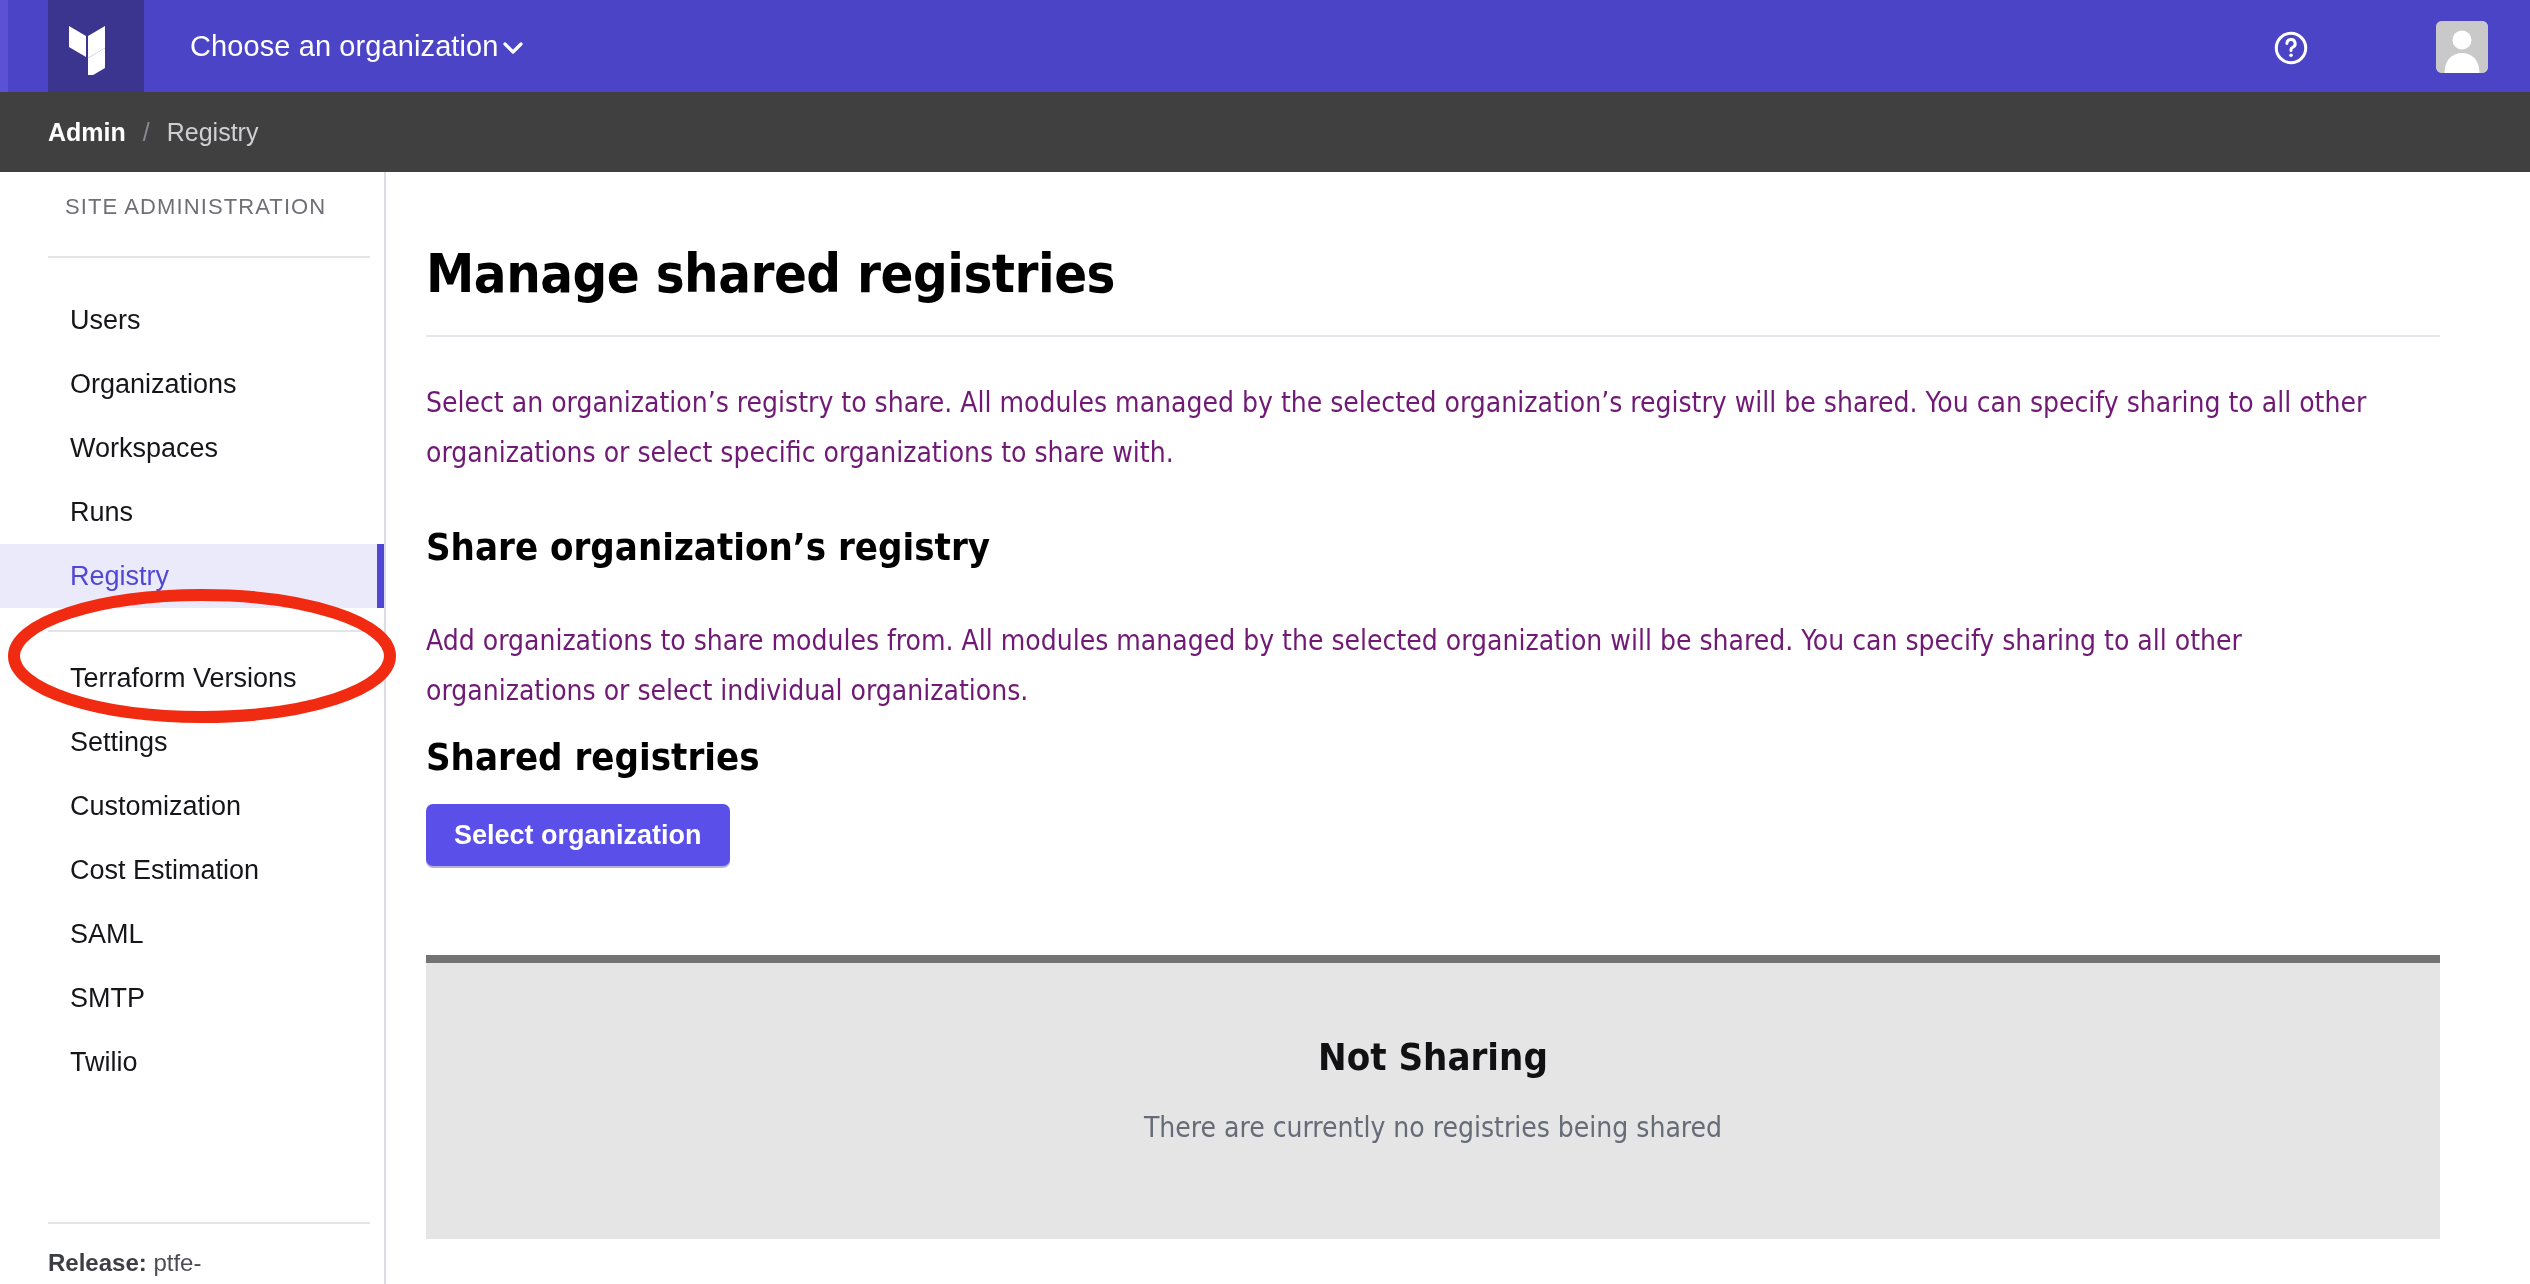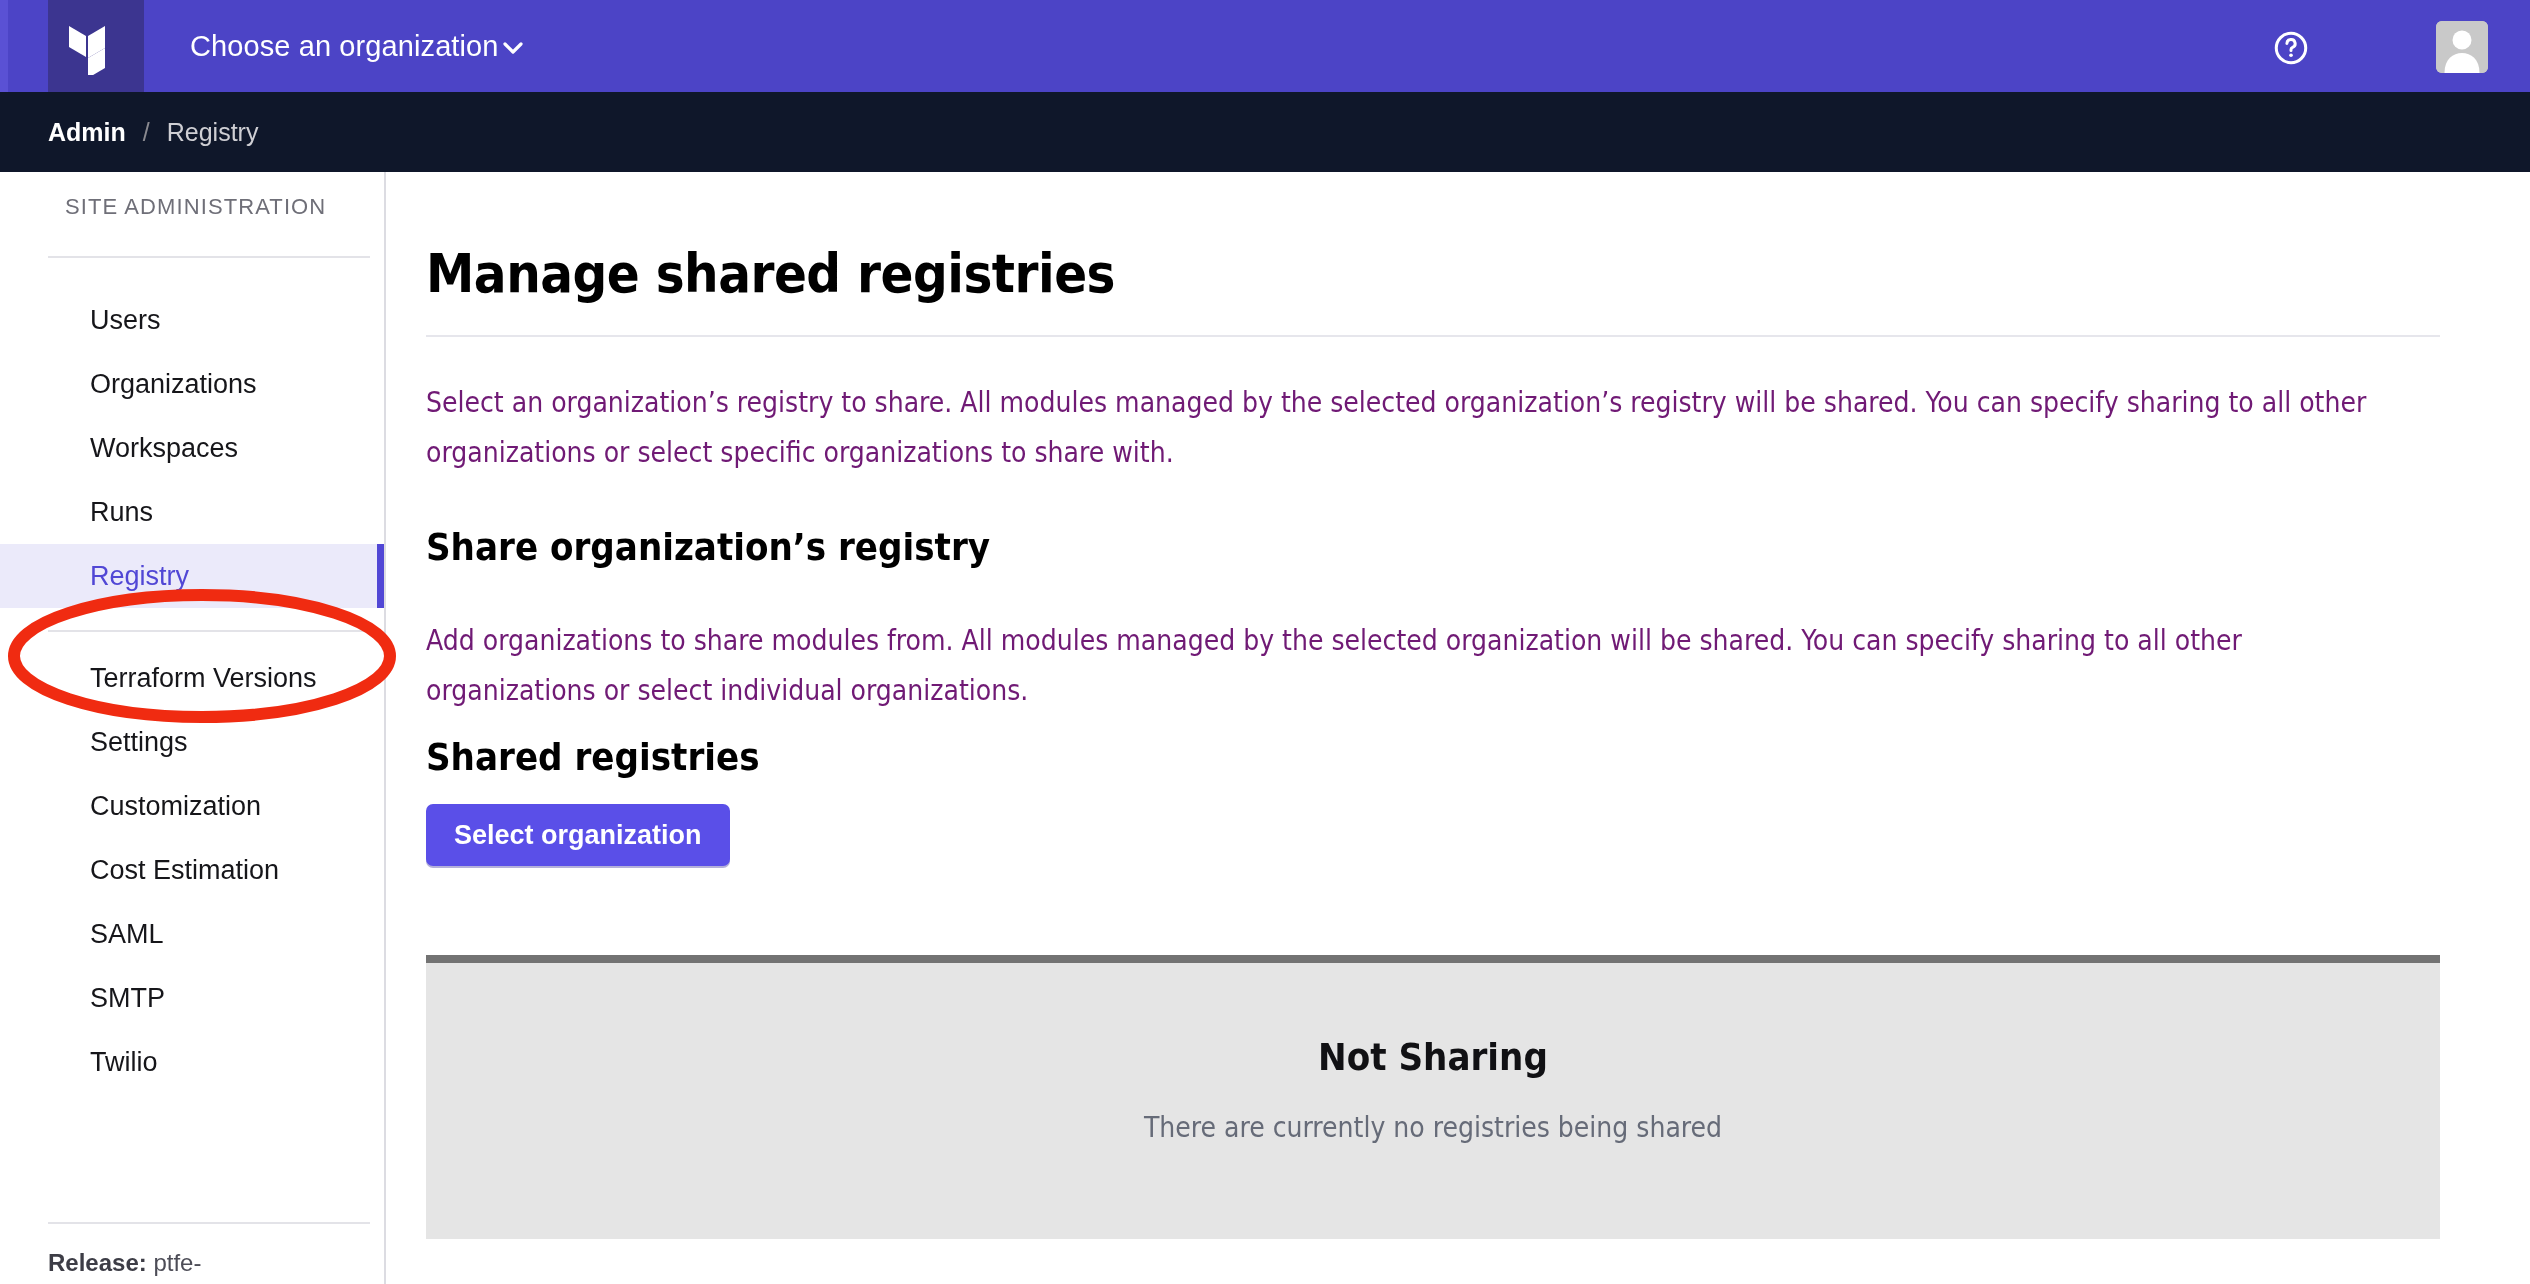--- a/index.html
+++ b/index.html
@@ -78,21 +78,21 @@
     cursor: pointer;
   }
   .avatar svg { display: block; }
 
   
   .crumbbar {
     position: absolute;
     top: 92px; left: 0;
     width: 2530px;
     height: 80px;
-    background: #0f172a;
+    background: #404040;
     display: flex;
     align-items: center;
     padding-left: 48px;
   }
   .crumb-admin {
     color: #ffffff;
     font-size: 25px;
     font-weight: bold;
     cursor: pointer;
   }
@@ -134,21 +134,21 @@
   .rule-top { top: 84px; }
   .rule-bottom { top: 1050px; }
 
   .nav-item {
     position: absolute;
     left: 0;
     width: 384px;
     height: 64px;
     display: flex;
     align-items: center;
-    padding-left: 90px;
+    padding-left: 70px;
     font-size: 27px;
     color: #16161a;
     cursor: pointer;
   }
   .nav-item.active {
     background: #ebeafa;
     color: #5147d5;
   }
   .nav-item.active::after {
     content: "";

